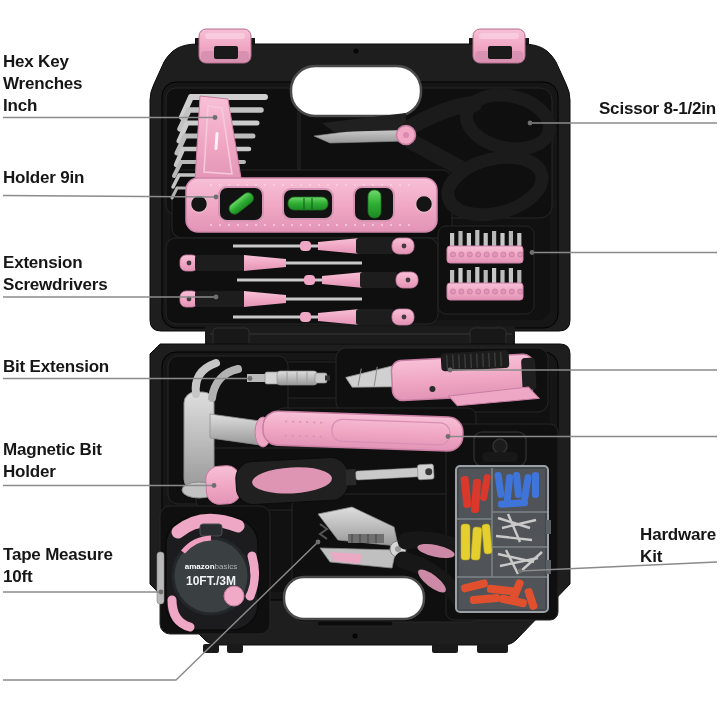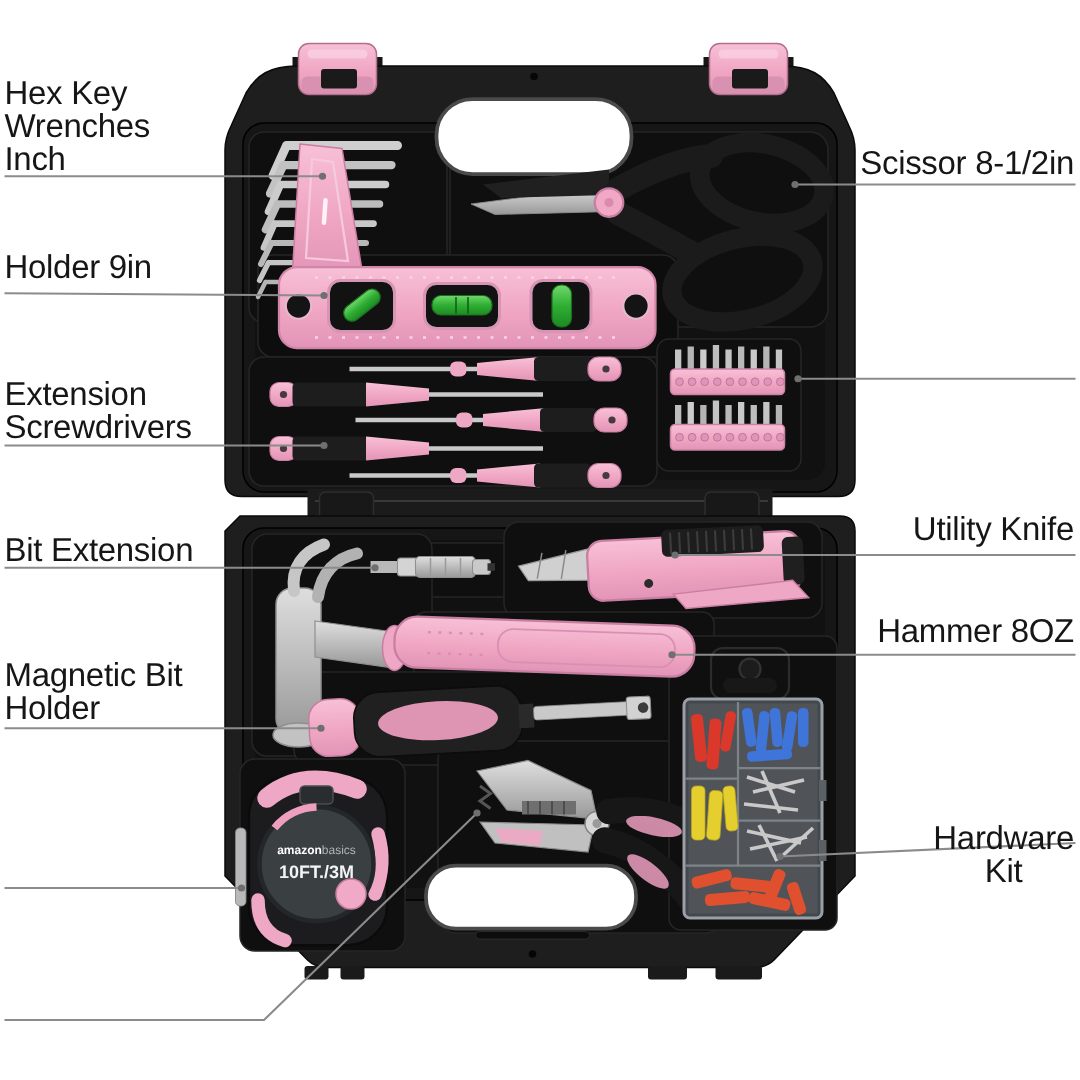--- a/index.html
+++ b/index.html
@@ -1,21 +1,21 @@
 <!DOCTYPE html>
 <html><head>
 <meta charset="utf-8">
 <style>
   html,body{margin:0;padding:0;background:#ffffff;}
   .stage{position:relative;width:720px;height:720px;background:#ffffff;overflow:hidden;
          font-family:"Liberation Sans", sans-serif;}
   .art{position:absolute;left:0;top:0;width:720px;height:720px;}
-  .callout{position:absolute;font-weight:normal;font-size:22px;line-height:22px;
+  .callout{position:absolute;font-weight:bold;font-size:17px;line-height:22px;
            color:#161616;white-space:pre-line;letter-spacing:-0.2px;}
-  .callout.right{text-align:center;right:4px;}
+  .callout.right{text-align:left;right:4px;}
   .callout.left{left:3px;}
 </style>
 </head>
 <body>
 
 <div class="stage">
 
 <svg class="art" viewBox="0 0 720 720">
   <defs>
     <linearGradient id="silverG" x1="0" y1="0" x2="0" y2="1">
@@ -410,19 +410,19 @@
 
 <div class="callout left" style="top:51px">Hex Key
 Wrenches
 Inch</div>
 <div class="callout left" style="top:167px">Holder 9in</div>
 <div class="callout left" style="top:252px">Extension
 Screwdrivers</div>
 <div class="callout left" style="top:439px">Magnetic Bit
 Holder</div>
 <div class="callout left" style="top:356px">Bit Extension</div>
+<div class="callout left" style="top:544px">Tape Measure
+10ft</div>
 <div class="callout right" style="top:98px">Scissor 8-1/2in</div>
-<div class="callout right" style="top:342px">Utility Knife</div>
-<div class="callout right" style="top:410px">Hammer 8OZ</div>
-<div class="callout right" style="top:548px">Hardware
+<div class="callout right" style="top:524px">Hardware
 Kit</div>
 
 </div>
 
 </body></html>

